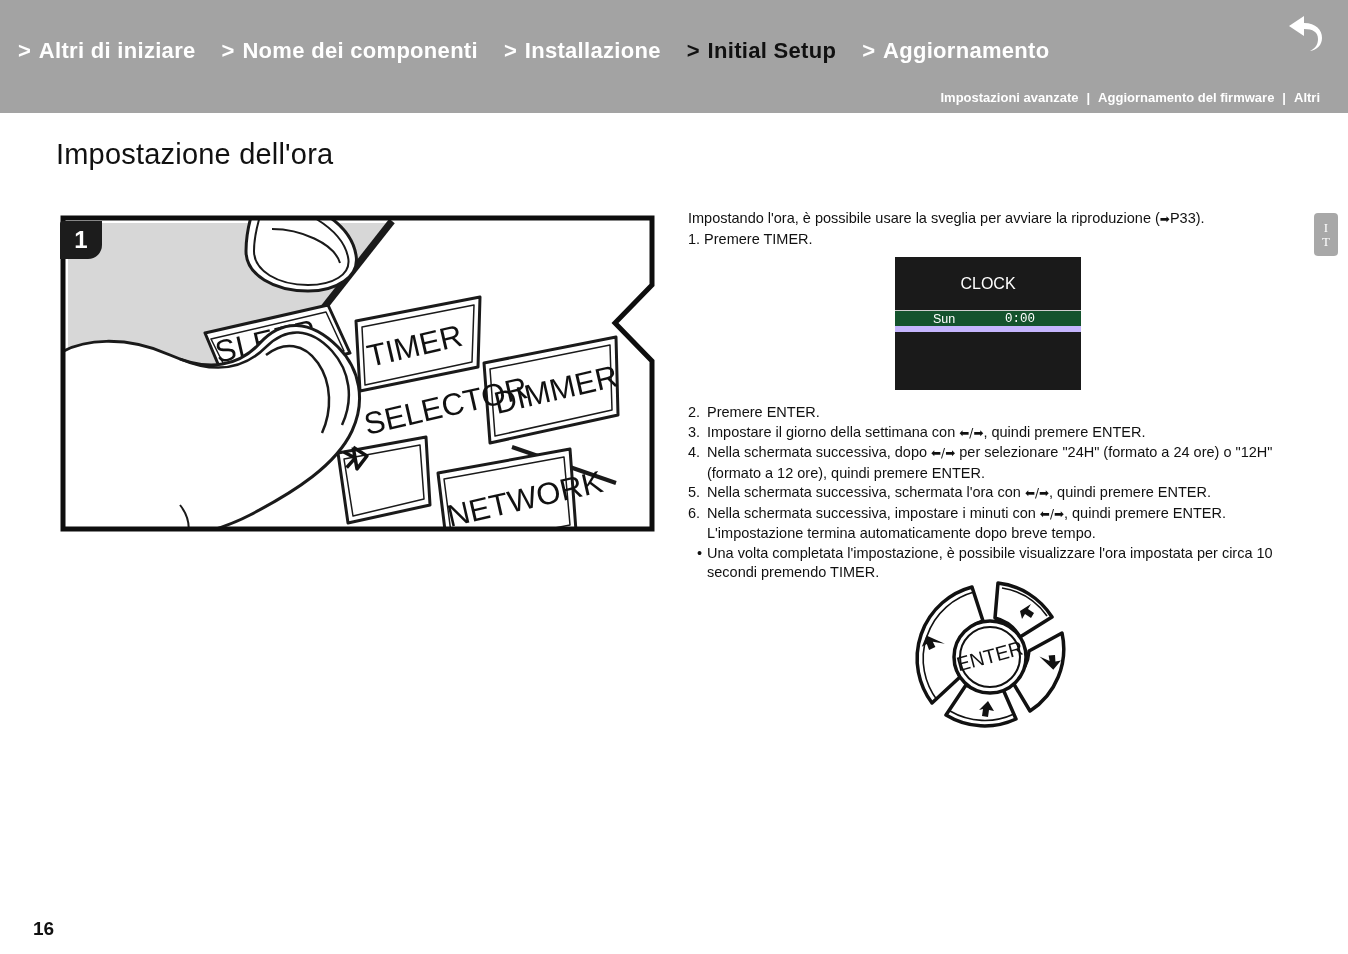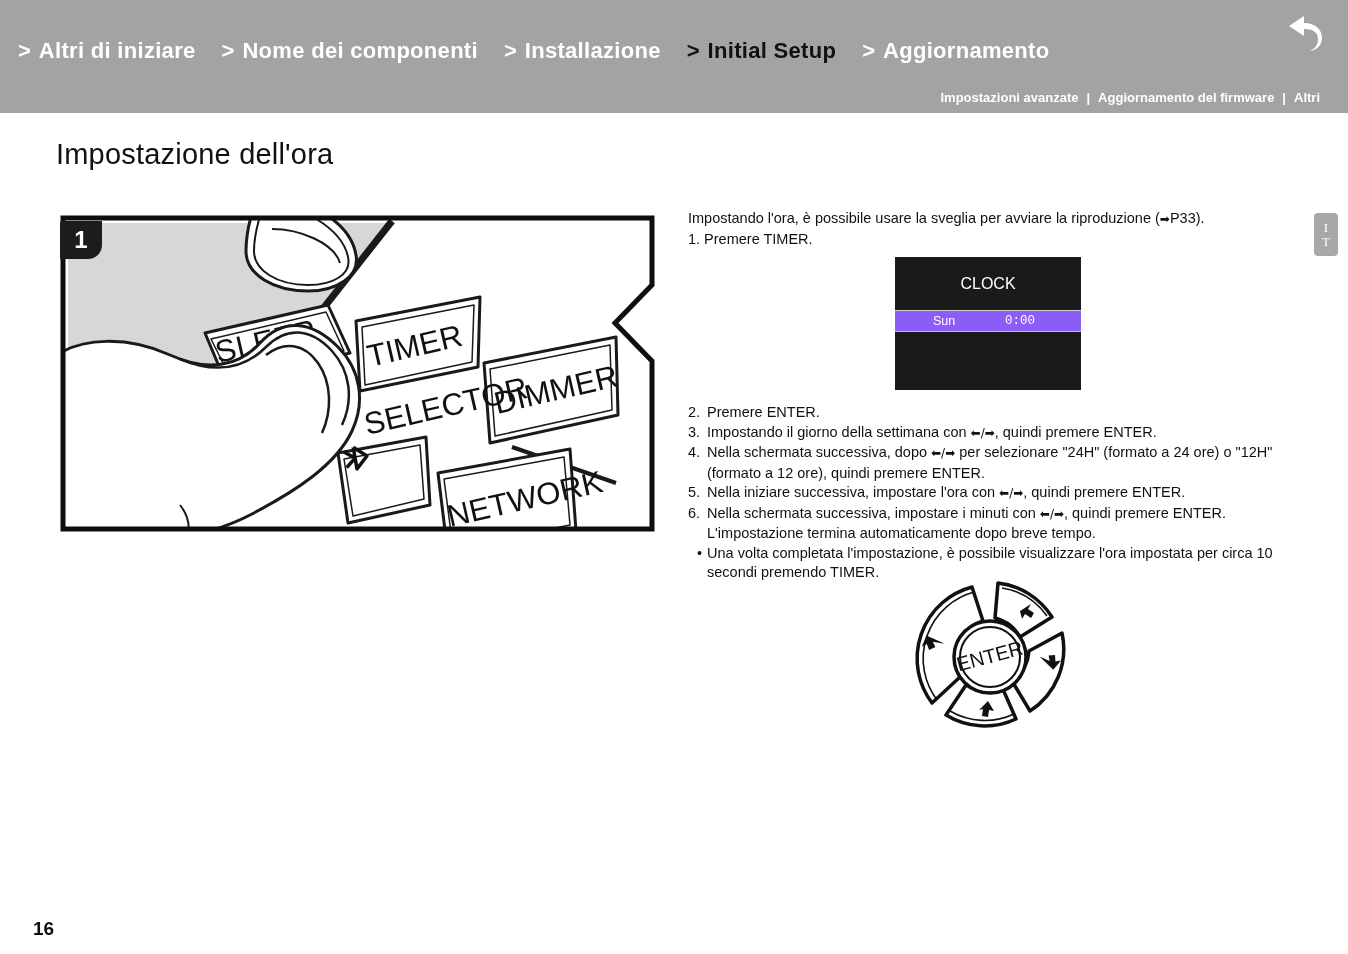--- a/index.html
+++ b/index.html
@@ -104,23 +104,23 @@
     background:#1a1a1a;
     padding-left:20px;
   }
   #clock-title {
     position:absolute; left:0; top:0; width:186px; height:53px;
     color:#ffffff; font-size:16px;
     display:flex; align-items:center; justify-content:center;
   }
   #clock-row {
     position:absolute; left:0; top:53px; width:186px; height:22px;
-    background:#8b5cf6;
+    background:#14532d;
     border-top:1px solid #cfcfcf;
-    border-bottom:1px solid #c4b5fd;
+    border-bottom:6px solid #c4b5fd;
     color:#ffffff; font-size:12.5px;
     display:flex; align-items:center;
   }
   #clock-day { position:absolute; left:38px; }
   #clock-time { position:absolute; left:110px;font-family:Liberation Mono, monospace; }
 
   
   #steps {
     position:absolute; left:688px; top:403px; width:612px;
   }
@@ -283,31 +283,31 @@
 
 <div id="steps">
 
   <div class="step">
     <span class="num">2.</span>
     <span class="txt">Premere ENTER.</span>
   </div>
 
   <div class="step">
     <span class="num">3.</span>
-    <span class="txt"><span>Impostando il giorno della settimana con </span><span class="arrows">⬅/➡</span><span>, quindi premere ENTER.</span></span>
+    <span class="txt"><span>Impostare il giorno della settimana con </span><span class="arrows">⬅/➡</span><span>, quindi premere ENTER.</span></span>
   </div>
 
   <div class="step">
     <span class="num">4.</span>
     <span class="txt"><span>Nella schermata successiva, dopo </span><span class="arrows">⬅/➡</span><span> per selezionare "24H" (formato a 24 ore) o "12H" (formato a 12 ore), quindi premere ENTER.</span></span>
   </div>
 
   <div class="step">
     <span class="num">5.</span>
-    <span class="txt"><span>Nella iniziare successiva, impostare l'ora con </span><span class="arrows">⬅/➡</span><span>, quindi premere ENTER.</span></span>
+    <span class="txt"><span>Nella schermata successiva, schermata l'ora con </span><span class="arrows">⬅/➡</span><span>, quindi premere ENTER.</span></span>
   </div>
 
   <div class="step">
     <span class="num">6.</span>
     <span class="txt"><span>Nella schermata successiva, impostare i minuti con </span><span class="arrows">⬅/➡</span><span>, quindi premere ENTER. L'impostazione termina automaticamente dopo breve tempo.</span></span>
   </div>
 
   <div class="bullet">
     <span class="dot">•</span>
     <span class="txt">Una volta completata l'impostazione, è possibile visualizzare l'ora impostata per circa 10 secondi premendo TIMER.</span>

